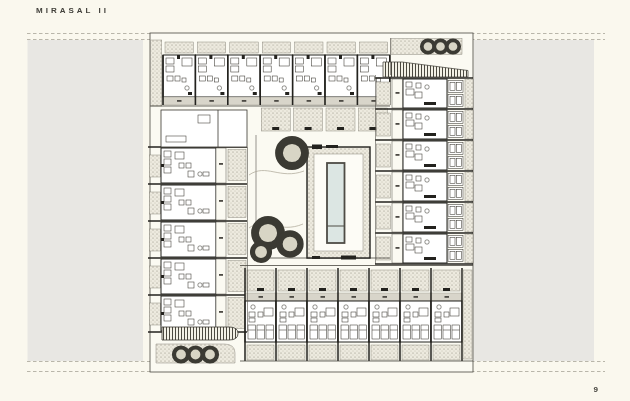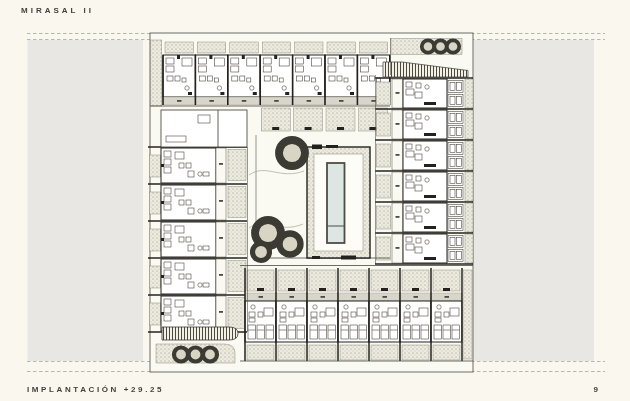--- a/index.html
+++ b/index.html
@@ -4,21 +4,21 @@
 <style>
   html,body{margin:0;padding:0;}
   .page{
     position:relative;
     width:630px;height:401px;
     background:var(--page-bg,#faf8ee);
     font-family:"Liberation Sans", sans-serif;
     overflow:hidden;
   }
   .page-title{
-    position:absolute;left:21px;top:6px;
+    position:absolute;left:36px;top:6px;
     font-size:8px;font-weight:700;letter-spacing:3px;
     color:#43423c;
   }
   .footer-caption{
     position:absolute;left:27px;top:385px;
     font-size:8px;font-weight:700;letter-spacing:2.6px;
     color:#43423c;
   }
   .footer-page-number{
     position:absolute;right:32px;top:385px;
@@ -260,15 +260,14 @@
 
     <path d="M162,327 L229,327 Q238,327 238,333.5 Q238,340 229,340 L162,340 Z" fill="url(#p-hatch)" stroke="#3a3831" stroke-width="0.8"></path>
     <path d="M156,344 L224,344 Q235,344 235,353 L235,363 L156,363 Z" fill="url(#p-stip)" stroke="#8a877c" stroke-width="0.5"></path>
     <g>
       <use href="#tree" transform="translate(181,354.5) scale(7)"></use>
       <use href="#tree" transform="translate(195.5,354.5) scale(7)"></use>
       <use href="#tree" transform="translate(210,354.5) scale(7)"></use>
     </g>
   </svg>
 
-  <div class="footer-caption">IMPLANTACIÓN +29.25</div>
   <div class="footer-page-number">9</div>
 </div>
 
 </body></html>

